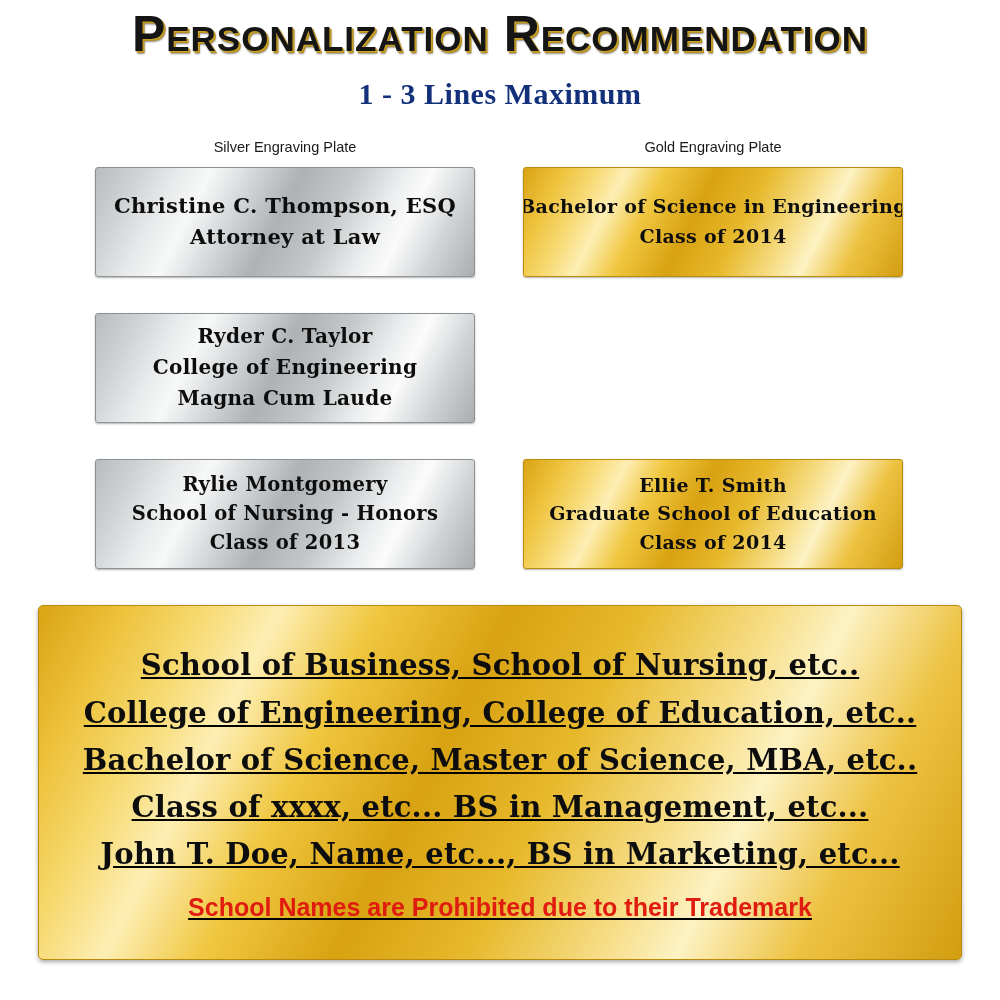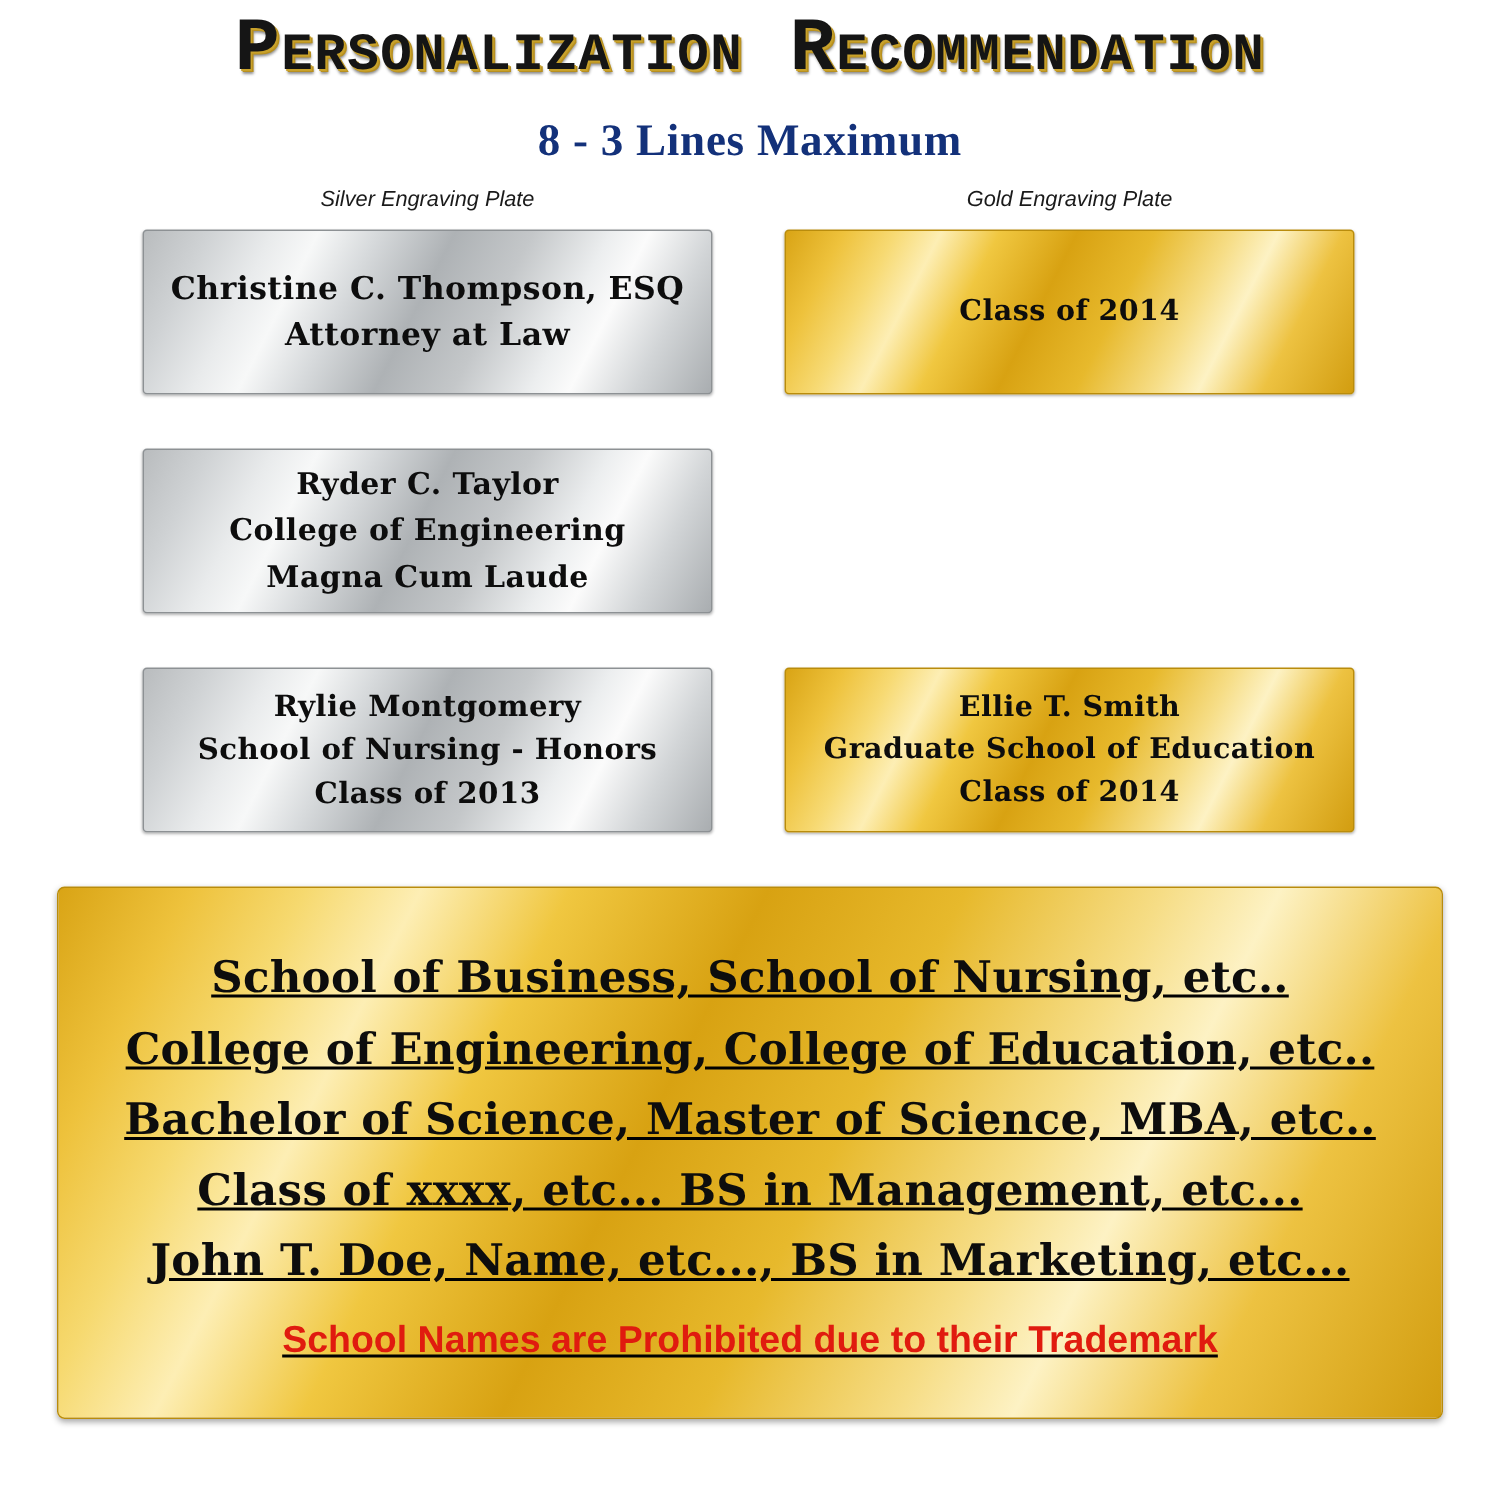--- a/index.html
+++ b/index.html
@@ -16,21 +16,21 @@
   .page {
     position: relative;
     width: 1000px;
     height: 1000px;
     box-sizing: border-box;
   }
 
   
   .title {
     text-align: center;
-    font-family: Liberation Mono, monospace;
+    font-family: Liberation Sans, sans-serif;
     font-weight: bold;
     font-size: 50px;
     letter-spacing: 1px;
     color: #151515;
     margin: 8px 0 0 0;
     padding: 0 10px;
     line-height: 1.05;
     text-shadow:
       1px 1px 0 #c9a22b,
       2px 2px 0 #b8901f,
@@ -44,23 +44,22 @@
     font-weight: bold;
     font-size: 30px;
     color: #13317a;
     margin: 16px 0 0 0;
     letter-spacing: 0.5px;
   }
 
   
   .captions {
     position: relative;
-    margin-top: 14px;
+    margin-top: 28px;
     height: 20px;
-    font-style: italic;
   }
   .caption {
     position: absolute;
     font-size: 14.5px;
     color: #1a1a1a;
     font-family: "Liberation Sans", sans-serif;
     text-align: center;
   }
   .caption.silver { left: 95px; width: 380px; }
   .caption.gold   { left: 523px; width: 380px; }
@@ -159,21 +158,21 @@
     margin-top: 14px;
     white-space: nowrap;
   }
 </style>
 </head>
 <body>
 
 <div class="page">
 
   <h1 class="title">Personalization Recommendation</h1>
-  <h2 class="subtitle">8 - 3 Lines Maximum</h2>
+  <h2 class="subtitle">1 - 3 Lines Maximum</h2>
 
   <div class="captions">
     <div class="caption silver">Silver Engraving Plate</div>
     <div class="caption gold">Gold Engraving Plate</div>
   </div>
 
   <div class="grid">
 
     <div class="plate silver-plate col-silver row-1 p1">
       <div class="line">Christine C. Thompson, ESQ</div>
@@ -186,20 +185,21 @@
       <div class="line">Magna Cum Laude</div>
     </div>
 
     <div class="plate silver-plate col-silver row-3 p3">
       <div class="line">Rylie Montgomery</div>
       <div class="line">School of Nursing - Honors</div>
       <div class="line">Class of 2013</div>
     </div>
 
     <div class="plate gold-plate col-gold row-1 p4">
+      <div class="line">Bachelor of Science in Engineering</div>
       <div class="line">Class of 2014</div>
     </div>
 
 
     <div class="plate gold-plate col-gold row-3 p6">
       <div class="line">Ellie T. Smith</div>
       <div class="line">Graduate School of Education</div>
       <div class="line">Class of 2014</div>
     </div>
 

